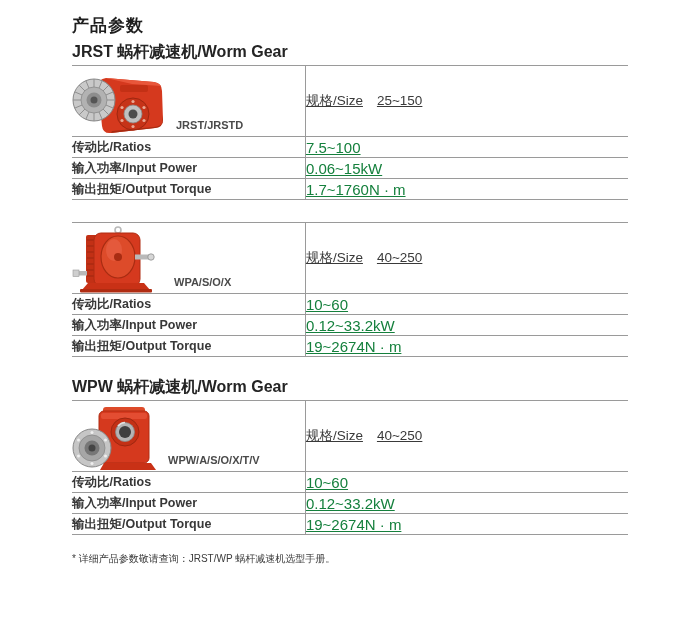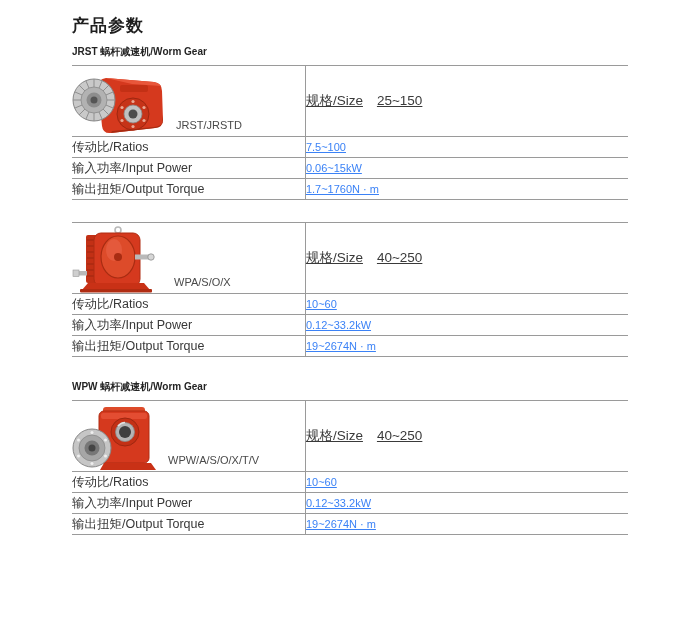--- a/index.html
+++ b/index.html
@@ -12,45 +12,45 @@
   .doc-title {
     font-size: 17px; font-weight: bold; color: #1e1e1e;
     margin: 0; line-height: 20px; letter-spacing: 1px;
   }
   .doc-subtitle {
     font-size: 15px; color: #333333; margin: 2px 0 0 0; line-height: 18px;
   }
   .product { margin-top: 22px; }
   .product.first { margin-top: 8px; }
   .sec-title {
-    font-size: 10px; font-weight: bold; color: #242424;
+    font-size: 16px; font-weight: bold; color: #242424;
     margin: 0 0 5px 0; line-height: 16px;
   }
   table.spec-table {
     width: 556px; border-collapse: collapse; table-layout: fixed;
     border-top: 1px solid #9a9a9a;
   }
   table.spec-table td { border-bottom: 1px solid #9a9a9a; padding: 0; }
   td.c1 { width: 233px; border-right: 1px solid #9a9a9a; }
   td.c2 { width: 322px; text-decoration: underline; }
   td.img-cell { height: 71px; vertical-align: bottom; padding: 3px 0 0 45px; }
-  .img-wrap { display: flex; align-items: flex-end; }
+  .img-wrap { display: flex; align-items: flex-end; font-weight: bold; }
   .gear-img { display: block; line-height: 0; }
   .model-label {
     font-size: 11px; color: #4a4a4a; white-space: nowrap;
     padding: 0 0 5px 8px;
   }
   td.size-cell { vertical-align: middle; padding-left: 24px; font-size: 13.5px; color: #3a3a3a; }
   .size-value { margin-left: 14px; }
   td.label-cell {
     height: 21px; font-size: 12.5px; color: #383838;
-    padding-left: 55px; vertical-align: middle;
+    padding-left: 55px; vertical-align: middle; font-weight: bold;
   }
   td.value-cell {
-    font-size: 11px; color: #3b82f6; padding-left: 24px; vertical-align: middle;
+    font-size: 15px; color: #15803d; padding-left: 24px; vertical-align: middle;
   }
   .footer { margin-top: 17px; }
   .footer p { margin: 0; font-size: 10px; line-height: 13px; color: #3a3a3a; }
 </style>
 </head>
 <body>
 
 <div class="page">
 
   <h1 class="doc-title">产品参数</h1>
@@ -228,15 +228,16 @@
       </tr>
       <tr>
         <td class="c1 label-cell">输出扭矩/Output Torque</td>
         <td class="c2 value-cell">19~2674N · m</td>
       </tr>
     </tbody>
       </table>
   </div>
 
   <div class="footer">
+    <p>* 详细产品参数敬请查询：JRST/WP 蜗杆减速机选型手册。</p>
   </div>
 
 </div>
 
 </body></html>

